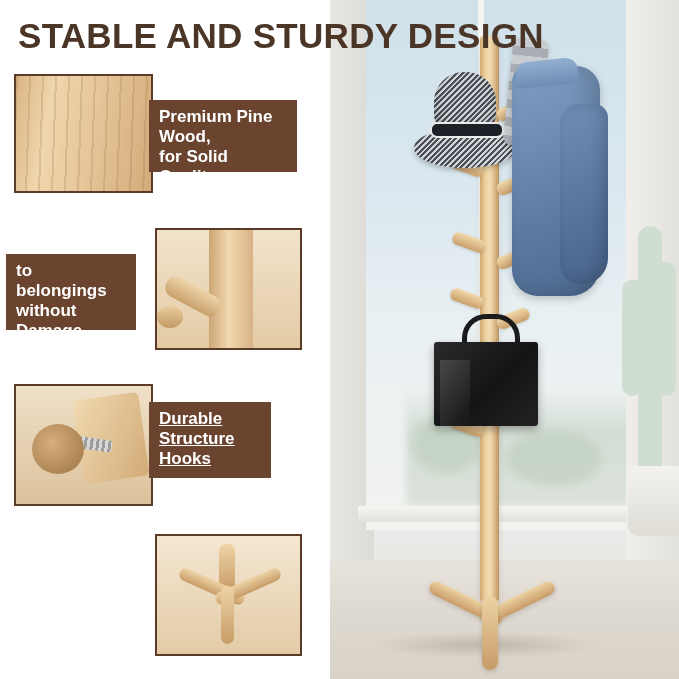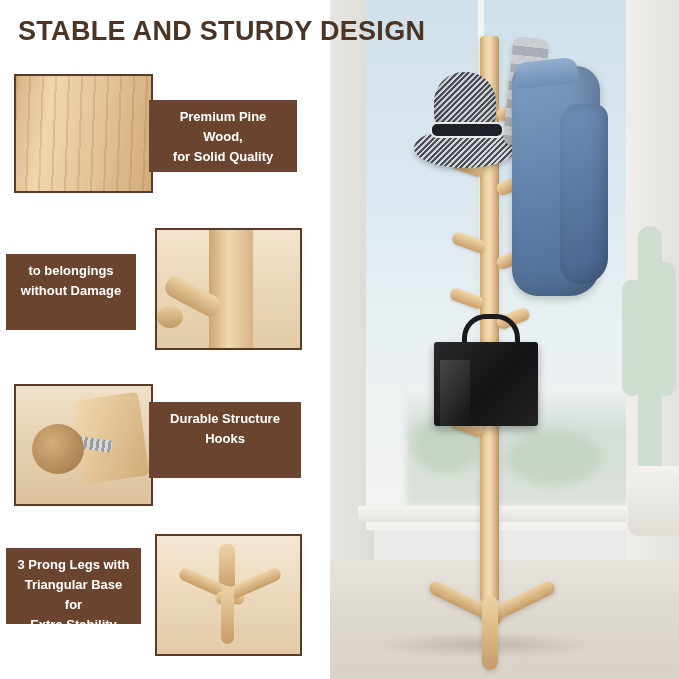--- a/index.html
+++ b/index.html
@@ -151,40 +151,39 @@
     border:5px solid #1b1b1d;border-bottom:none;border-radius:24px 24px 0 0;
   }
   .bag-shine{
     position:absolute;left:6px;top:18px;width:30px;height:70px;
     background:linear-gradient(120deg,rgba(255,255,255,.16),rgba(255,255,255,0));
   }
 
   
   .title{
     position:absolute;left:18px;top:16px;
-    font-size:27px;font-weight:bold;color:#4a3527;letter-spacing:.3px;
+    font-size:35px;font-weight:bold;color:#4a3527;letter-spacing:.3px;
     font-family:"Liberation Sans", sans-serif;
   }
 
   .photo-card{
     position:absolute;
     border:2px solid #5b3b27;
     background:#e7caa0;
     overflow:hidden;
   }
   .callout{
     position:absolute;
     background:#6b4430;
     color:#ffffff;
-    font-size:13px;
+    font-size:17px;
     font-weight:bold;
     line-height:20px;
     padding:7px 10px 8px 10px;
     box-sizing:border-box;
-    text-align:center;
   }
 
   
   #card1{left:14px;top:74px;width:135px;height:115px;}
   .wood-tex{
     position:absolute;inset:0;
     background:
       repeating-linear-gradient(92deg, rgba(150,110,70,.22) 0 2px, rgba(255,255,255,0) 2px 13px),
       linear-gradient(100deg,#d9b483 0%,#f0d6ad 25%,#e6c69a 55%,#d3ab79 100%);
   }
@@ -221,21 +220,21 @@
   .screw-scene .knob{
     position:absolute;left:16px;top:38px;width:52px;height:50px;
     background:radial-gradient(circle at 38% 38%,#d6ae7c,#9c7444);
     border-radius:50%;
   }
   .screw-scene .thread{
     position:absolute;left:56px;top:52px;width:40px;height:12px;
     background:repeating-linear-gradient(90deg,#9d9d9d 0 3px,#d8d8d8 3px 6px);
     border-radius:3px;transform:rotate(8deg);
   }
-  #callout3{left:149px;top:402px;width:152px;height:76px;}
+  #callout3{left:149px;top:402px;width:122px;height:76px;text-decoration:underline;}
 
   
   #card4{left:155px;top:534px;width:143px;height:118px;}
   .legs-scene{position:absolute;inset:0;background:linear-gradient(180deg,#f4e7d2,#e3cba6);}
   .legs-scene .lg{
     position:absolute;background:linear-gradient(180deg,#eed3a6,#c79c67);border-radius:7px;
   }
   #callout4{left:6px;top:548px;width:135px;height:76px;}
 </style>
 </head>
@@ -334,19 +333,14 @@
   </div>
 
   <div class="photo-card" id="card4">
     <div class="legs-scene">
       <div class="lg" style="left:62px;top:8px;width:16px;height:48px;"></div>
       <div class="lg" style="left:20px;top:44px;width:70px;height:13px;transform:rotate(24deg);"></div>
       <div class="lg" style="left:56px;top:44px;width:70px;height:13px;transform:rotate(-24deg);"></div>
       <div class="lg" style="left:64px;top:50px;width:13px;height:58px;"></div>
     </div>
   </div>
-  <div class="callout" id="callout4">
-    <div>3 Prong Legs with</div>
-    <div>Triangular Base for</div>
-    <div>Extra Stability</div>
-  </div>
 
 </div>
 
 </body></html>

